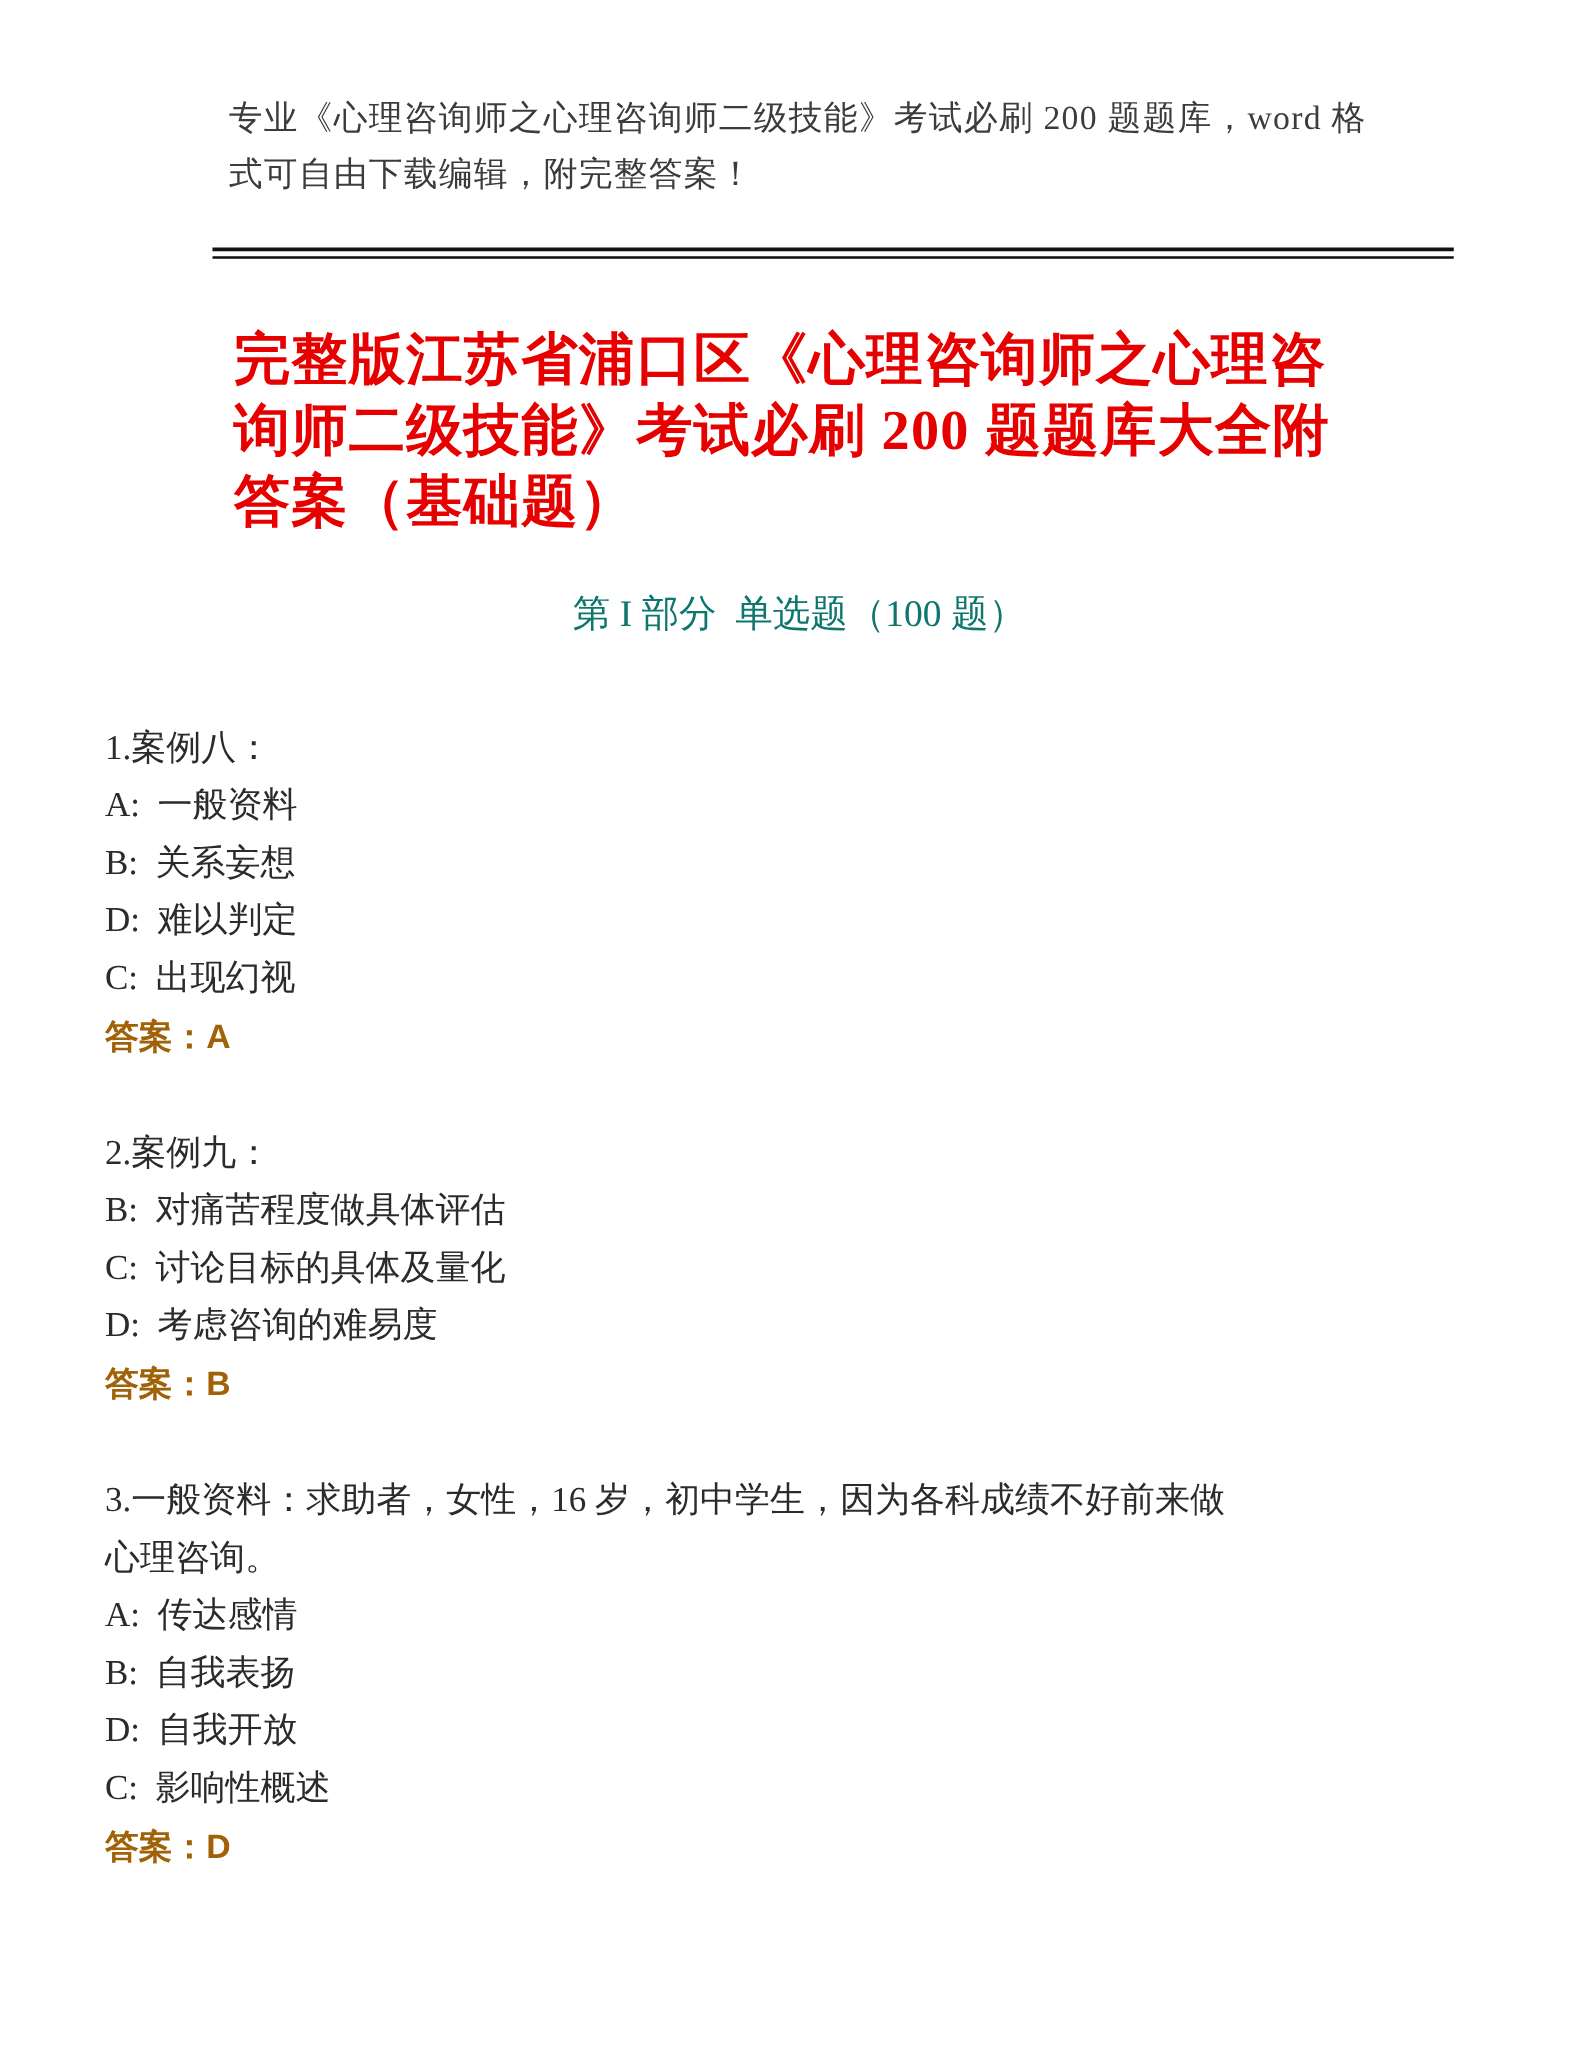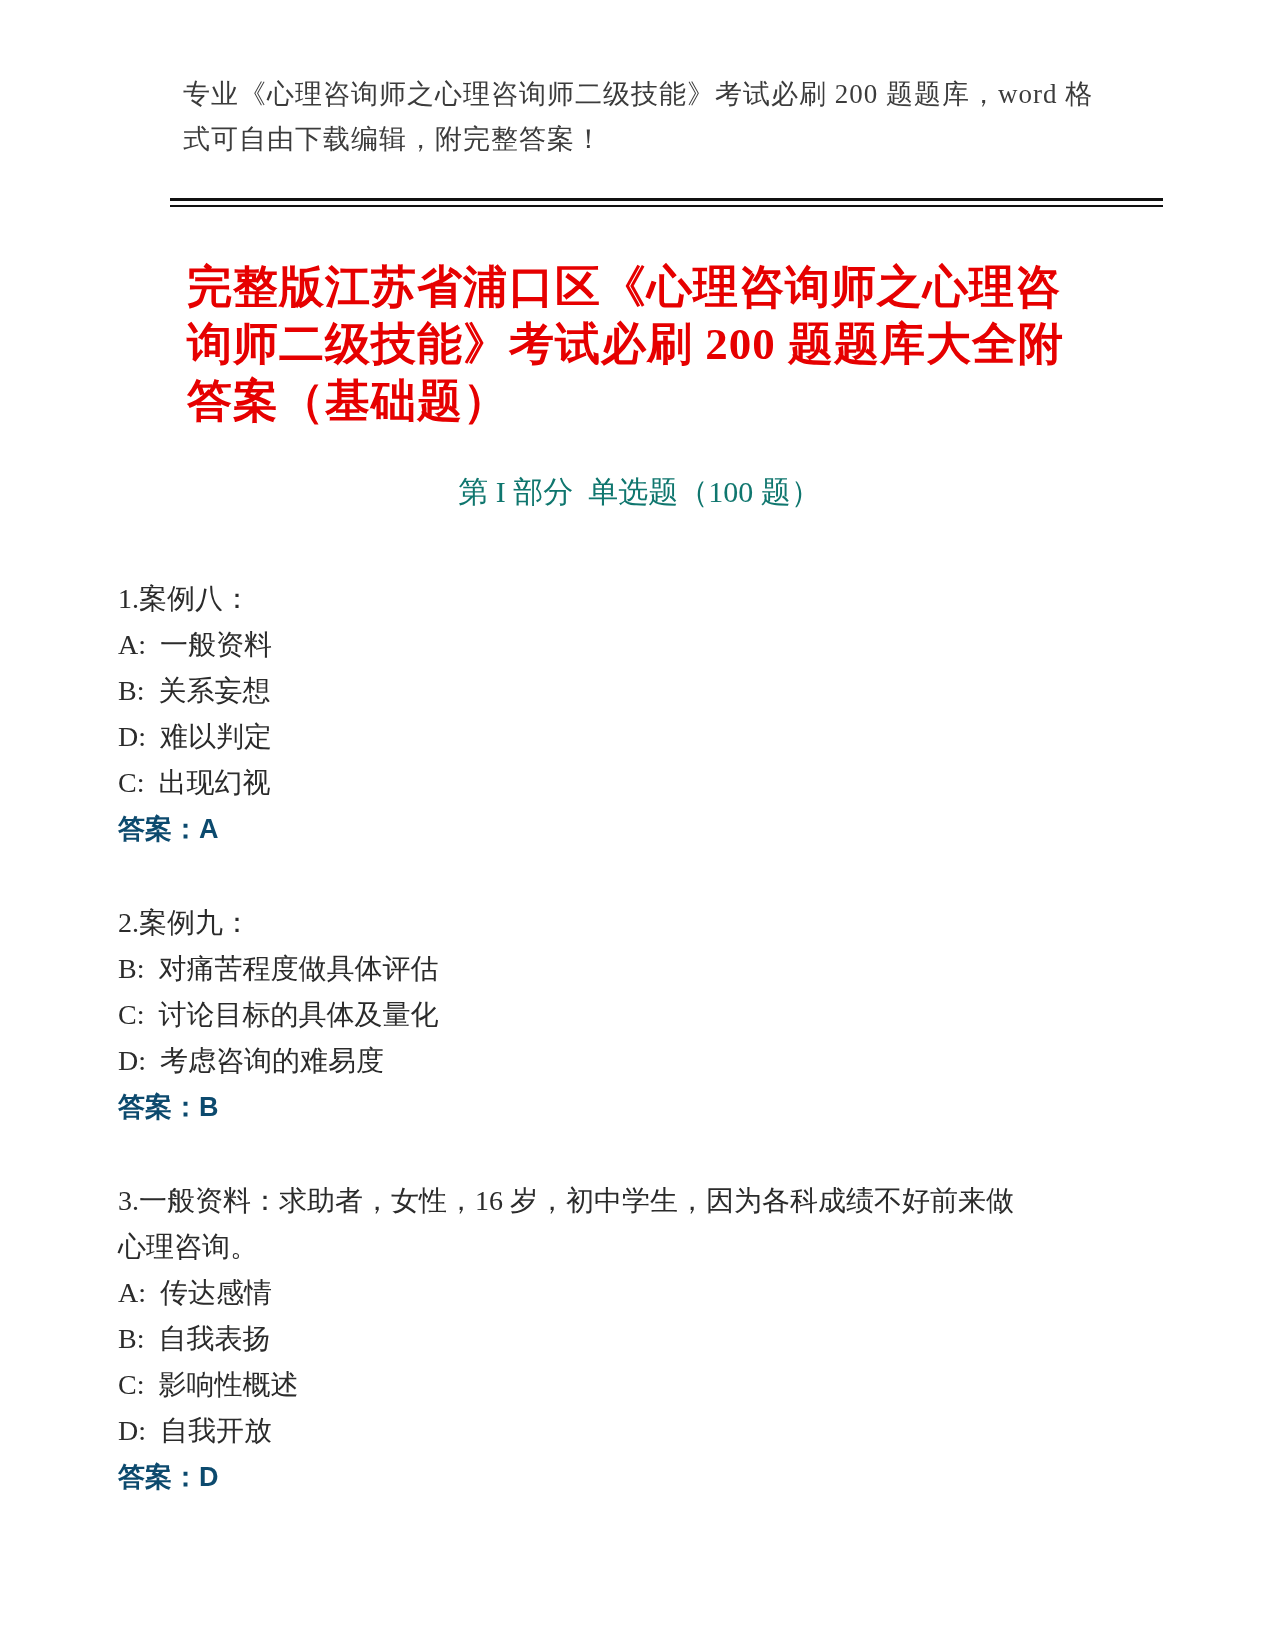--- a/index.html
+++ b/index.html
@@ -46,38 +46,38 @@
     margin: 42px 0 0 187px;
     width: 905px;
     text-align: center;
     font-size: 30px;
     line-height: 40px;
     font-weight: 400;
     color: #0f766e;
     white-space: pre-wrap;
   }
   .questions {
-    margin-left: 118px;
+    margin-left: 84px;
     width: 915px;
     font-size: 28px;
     line-height: 46px;
   }
   .question { margin-top: 48px; }
   .question:first-child { margin-top: 64px; }
   .q-stem, .q-option {
     margin: 0;
     white-space: pre-wrap;
     color: #2b2b2b;
   }
   .q-answer {
     margin: 0;
     font-family: "Liberation Sans", "DejaVu Sans", sans-serif;
     font-weight: 700;
     font-size: 27px;
-    color: #0c4a6e;
+    color: #a16207;
     white-space: pre-wrap;
   }
 </style>
 </head>
 <body>
 
 <div class="page">
 
   <p class="header-notice">专业《心理咨询师之心理咨询师二级技能》考试必刷 200 题题库，word 格式可自由下载编辑，附完整答案！</p>
 
@@ -103,19 +103,19 @@
       <p class="q-option">B:  对痛苦程度做具体评估</p>
       <p class="q-option">C:  讨论目标的具体及量化</p>
       <p class="q-option">D:  考虑咨询的难易度</p>
       <p class="q-answer">答案：B</p>
     </div>
 
     <div class="question">
       <p class="q-stem">3.一般资料：求助者，女性，16 岁，初中学生，因为各科成绩不好前来做心理咨询。</p>
       <p class="q-option">A:  传达感情</p>
       <p class="q-option">B:  自我表扬</p>
+      <p class="q-option">D:  自我开放</p>
       <p class="q-option">C:  影响性概述</p>
-      <p class="q-option">D:  自我开放</p>
       <p class="q-answer">答案：D</p>
     </div>
 
   </div>
 </div>
 
 </body></html>

